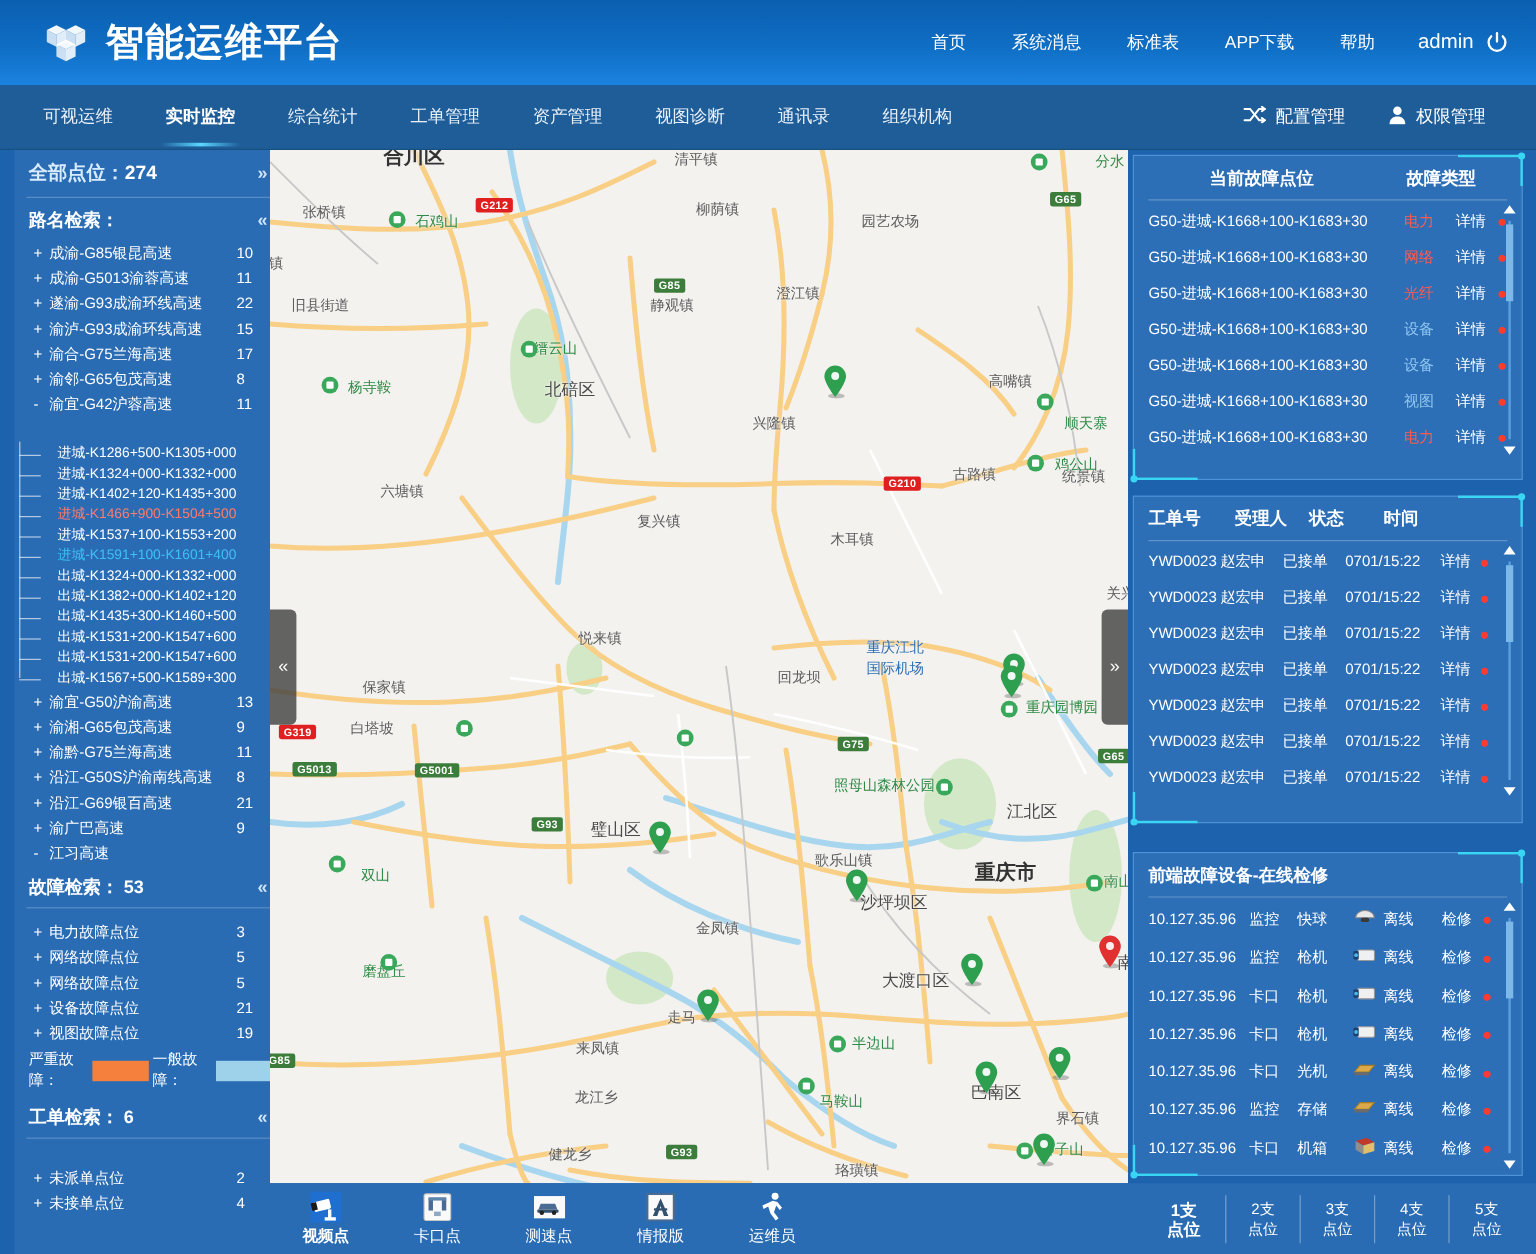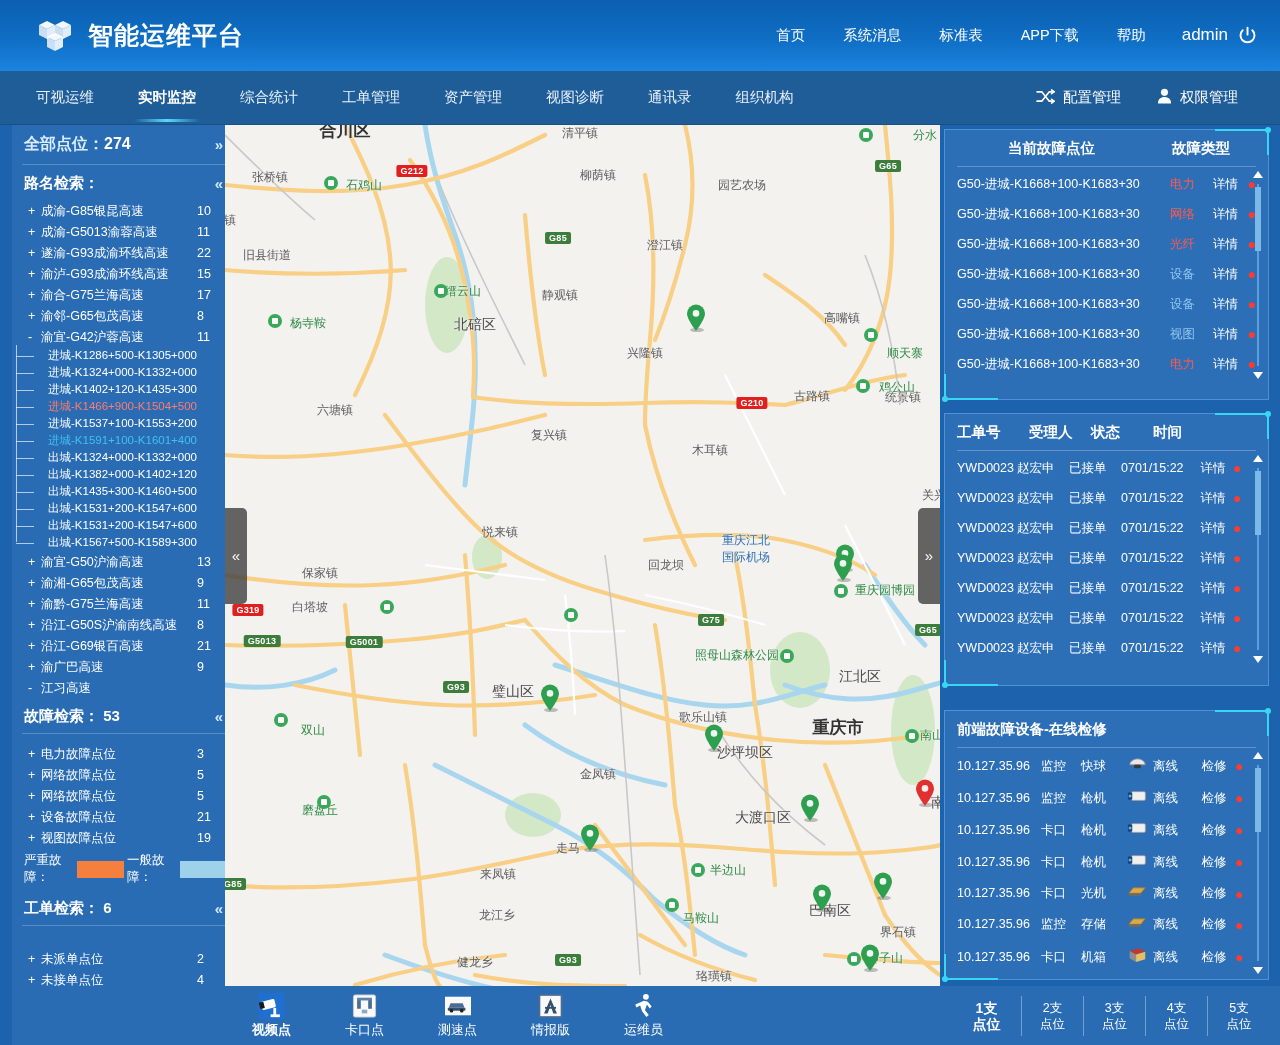--- a/index.html
+++ b/index.html
@@ -13,21 +13,21 @@
   .app { width:1280px; height:1045px; position:relative; }
 
   
   .header {
     height:71px; width:100%;
     background:linear-gradient(180deg,#0b5fb0 0%,#0f6ec4 55%,#1b83e0 100%);
     display:flex; align-items:center; position:relative;
   }
   .brand { display:flex; align-items:center; margin-left:34px; }
   .brand-logo { width:42px; height:42px; position:relative; margin-right:12px; }
-  .brand-title { font-size:25px; font-weight:bold; letter-spacing:1px; color:#fff; }
+  .brand-title { font-size:32px; font-weight:bold; letter-spacing:1px; color:#fff; }
   .header-nav { margin-left:auto; display:flex; align-items:center; margin-right:22px; }
   .header-nav a {
     color:#ffffff; font-size:14.5px; text-decoration:none; padding:0 19px; white-space:nowrap;
   }
   .header-user { display:flex; align-items:flex-start; margin-left:17px; font-size:17px; }
   .power-ico { margin-left:9px; display:inline-flex; }
 
   
   .navbar {
     height:54px; width:100%;
@@ -70,21 +70,21 @@
   }
   .chev { color:#cfe6ff; font-size:15px; cursor:pointer; }
   .road-list { padding:0 0 0 0; }
   .road-row {
     display:flex; align-items:center; padding:1.5px 14px 1.5px 16px;
     font-size:12.5px; color:#ffffff; cursor:pointer; line-height:18px;
   }
   .road-row .tog { width:13px; flex:0 0 13px; color:#fff; }
   .road-row .nm { flex:1; white-space:nowrap; }
   .road-row .ct { width:26px; text-align:left; }
-  .sub-list { padding-left:22px; position:relative; }
+  .sub-list { padding-left:22px; position:relative;margin-top:23px; }
   .sub-list::before {
     content:""; position:absolute; left:4px; top:-2px; bottom:9px; width:1px;
     background:rgba(255,255,255,0.65);
   }
   .sub-row {
     display:flex; align-items:center; font-size:11.5px; line-height:17px;
     color:#ffffff; cursor:pointer; white-space:nowrap; position:relative;
     padding-left:14px;
   }
   .sub-row::before {
@@ -544,21 +544,21 @@
         </svg>
       <div class="map-label big" style="left: 120px; top: 5px;">合川区</div>
           <div class="map-label " style="left: 355px; top: 8px;">清平镇</div>
           <div class="map-label green" style="left: 683px; top: 10px; margin-left: 17px;">分水</div>
           <div class="map-label " style="left: 45px; top: 52px;">张桥镇</div>
           <div class="map-label " style="left: 373px; top: 50px;">柳荫镇</div>
           <div class="map-label green" style="left: 139px; top: 60px;">石鸡山</div>
           <div class="map-label " style="left: 517px; top: 60px;">园艺农场</div>
           <div class="map-label " style="left: 617px; top: 193px;">高嘴镇</div>
           <div class="map-label " style="left: 5px; top: 95px;">镇</div>
-          <div class="map-label " style="left: 335px; top: 130px; margin-top: 40px;">静观镇</div>
+          <div class="map-label " style="left: 335px; top: 130px;">静观镇</div>
           <div class="map-label green" style="left: 680px; top: 228px;">顺天寨</div>
           <div class="map-label " style="left: 42px; top: 130px;">旧县街道</div>
           <div class="map-label " style="left: 440px; top: 120px;">澄江镇</div>
           <div class="map-label " style="left: 420px; top: 228px;">兴隆镇</div>
           <div class="map-label " style="left: 587px; top: 271px;">古路镇</div>
           <div class="map-label " style="left: 678px; top: 272px;">统景镇</div>
           <div class="map-label green" style="left: 238px; top: 166px;">缙云山</div>
           <div class="map-label " style="left: 324px; top: 310px;">复兴镇</div>
           <div class="map-label green" style="left: 83px; top: 198px;">杨寺鞍</div>
           <div class="map-label med" style="left: 250px; top: 200px;">北碚区</div>

